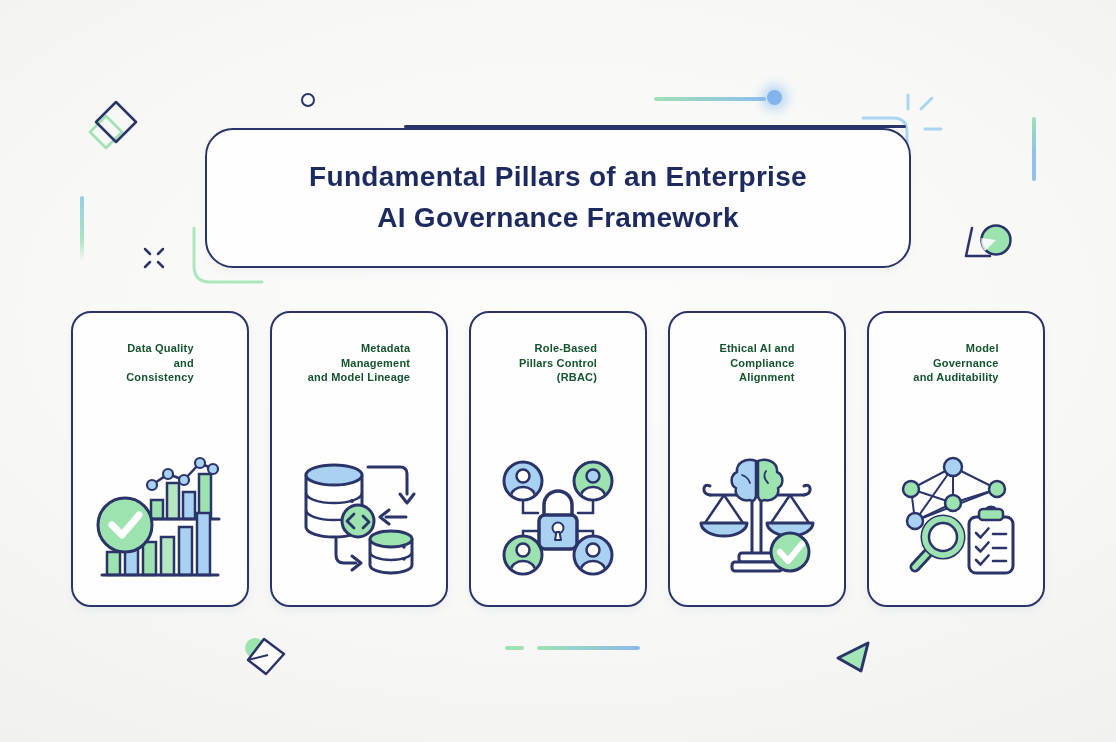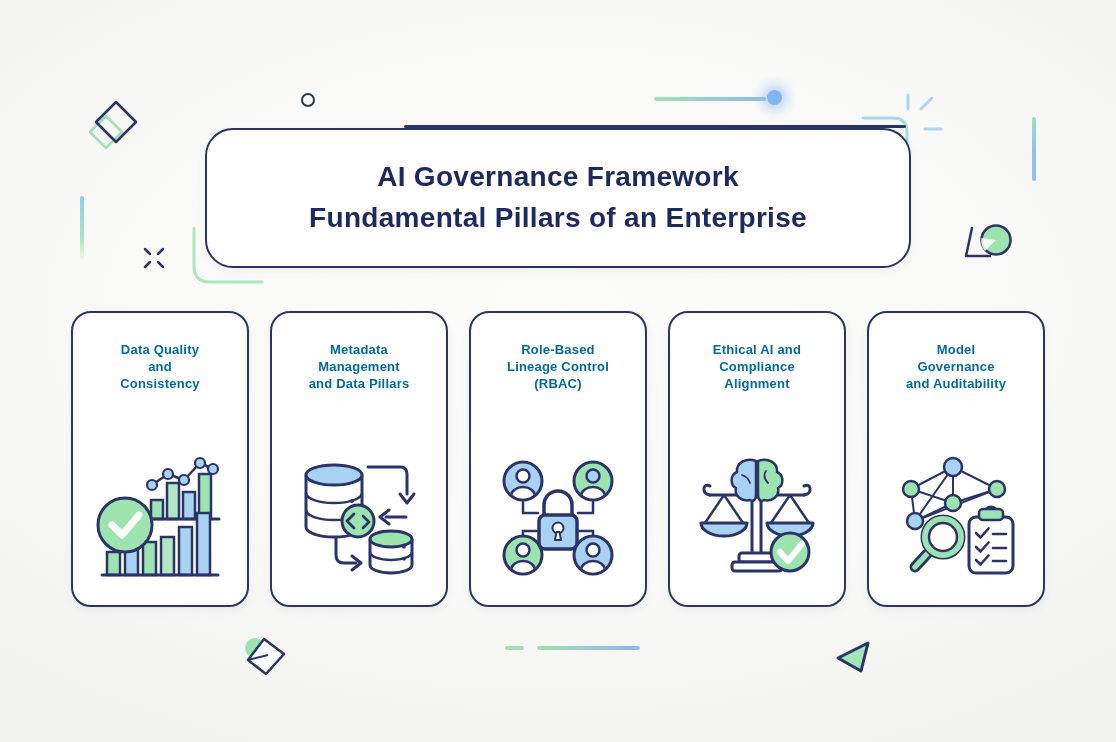--- a/index.html
+++ b/index.html
@@ -34,22 +34,22 @@
     display:flex; gap:21px;
   }
   .card{
     width:178px; height:296px;
     background:#fefefe; border:2px solid #2b3469; border-radius:20px;
     display:flex; flex-direction:column; align-items:center;
     padding:28px 8px 18px 8px;
     box-shadow:0 4px 10px rgba(40,50,100,0.06);
   }
   .card-label{
-    font-size:13px; font-weight:800; color:#0369a1;
-    line-height:1.32; text-align:center; white-space:pre-line; letter-spacing:.2px;
+    font-size:11px; font-weight:800; color:#14532d;
+    line-height:1.32; text-align:right; white-space:pre-line; letter-spacing:.2px;
   }
   .card-icon{ margin-top:auto; margin-bottom:4px; width:130px; height:130px; }
   .card-icon svg{ width:100%; height:100%; }
   
   .abs{ position:absolute; }
   .deco-circle{
     left:301px; top:93px; width:14px; height:14px;
     border:2.5px solid #2b3469; border-radius:50%;
   }
   .deco-line-left{
@@ -129,22 +129,22 @@
 
   <div class="abs deco-grad-bottom-a"></div>
   <div class="abs deco-grad-bottom-b"></div>
 
   <svg class="abs" style="left:832px; top:633px;" width="44" height="42" viewBox="0 0 44 42">
     <polygon points="6,25 36,10 29,38" fill="#a5e6b7" stroke="#2b3469" stroke-width="3" stroke-linejoin="round"></polygon>
   </svg>
 
   <div class="title-topline"></div>
   <div class="title-box">
+    <div class="title-line">Fundamental Pillars of an Enterprise</div>
     <div class="title-line">AI Governance Framework</div>
-    <div class="title-line">Fundamental Pillars of an Enterprise</div>
   </div>
 
   <div class="cards-row">
 
     <div class="card">
       <div class="card-label">Data Quality
 and
 Consistency</div>
       <div class="card-icon">
         <svg viewBox="0 0 130 130">
@@ -174,21 +174,21 @@
           <line x1="7" y1="122" x2="123" y2="122" stroke="#2b3469" stroke-width="3" stroke-linecap="round"></line>
           <circle cx="30" cy="72" r="27" fill="#9ce3af" stroke="#2b3469" stroke-width="3"></circle>
           <path d="M17,72 L27,82 L44,62" fill="none" stroke="#ffffff" stroke-width="7" stroke-linecap="round" stroke-linejoin="round"></path>
         </svg>
       </div>
     </div>
 
     <div class="card">
       <div class="card-label">Metadata
 Management
-and Data Pillars</div>
+and Model Lineage</div>
       <div class="card-icon">
         <svg viewBox="0 0 130 130">
           <path d="M12,22 V74 A28,10 0 0 0 68,74 V22" fill="#ffffff" stroke="#2b3469" stroke-width="3"></path>
           <path d="M12,40 A28,10 0 0 0 68,40" fill="none" stroke="#2b3469" stroke-width="2.5"></path>
           <path d="M12,57 A28,10 0 0 0 68,57" fill="none" stroke="#2b3469" stroke-width="2.5"></path>
           <ellipse cx="40" cy="22" rx="28" ry="10" fill="#a9d1f1" stroke="#2b3469" stroke-width="3"></ellipse>
           <circle cx="58" cy="48" r="2" fill="#2b3469"></circle>
           <path d="M74,14 H106 Q113,14 113,21 V41" fill="none" stroke="#2b3469" stroke-width="3" stroke-linecap="round"></path>
           <polyline points="106,41 113,50 120,41" fill="none" stroke="#2b3469" stroke-width="3" stroke-linecap="round" stroke-linejoin="round"></polyline>
           <path d="M112,64 H92" fill="none" stroke="#2b3469" stroke-width="3" stroke-linecap="round"></path>
@@ -202,21 +202,21 @@
           <path d="M76,99 A21,8 0 0 0 118,99" fill="none" stroke="#2b3469" stroke-width="2.5"></path>
           <ellipse cx="97" cy="86" rx="21" ry="8" fill="#9ce3af" stroke="#2b3469" stroke-width="3"></ellipse>
           <circle cx="110" cy="94" r="1.8" fill="#2b3469"></circle>
           <circle cx="110" cy="106" r="1.8" fill="#2b3469"></circle>
         </svg>
       </div>
     </div>
 
     <div class="card">
       <div class="card-label">Role-Based
-Lineage Control
+Pillars Control
 (RBAC)</div>
       <div class="card-icon">
         <svg viewBox="0 0 130 130">
           <defs>
             <clipPath id="cA">
                 <circle cx="30" cy="28" r="17.5"></circle>
               </clipPath>
             <clipPath id="cB">
                 <circle cx="100" cy="28" r="17.5"></circle>
               </clipPath>

